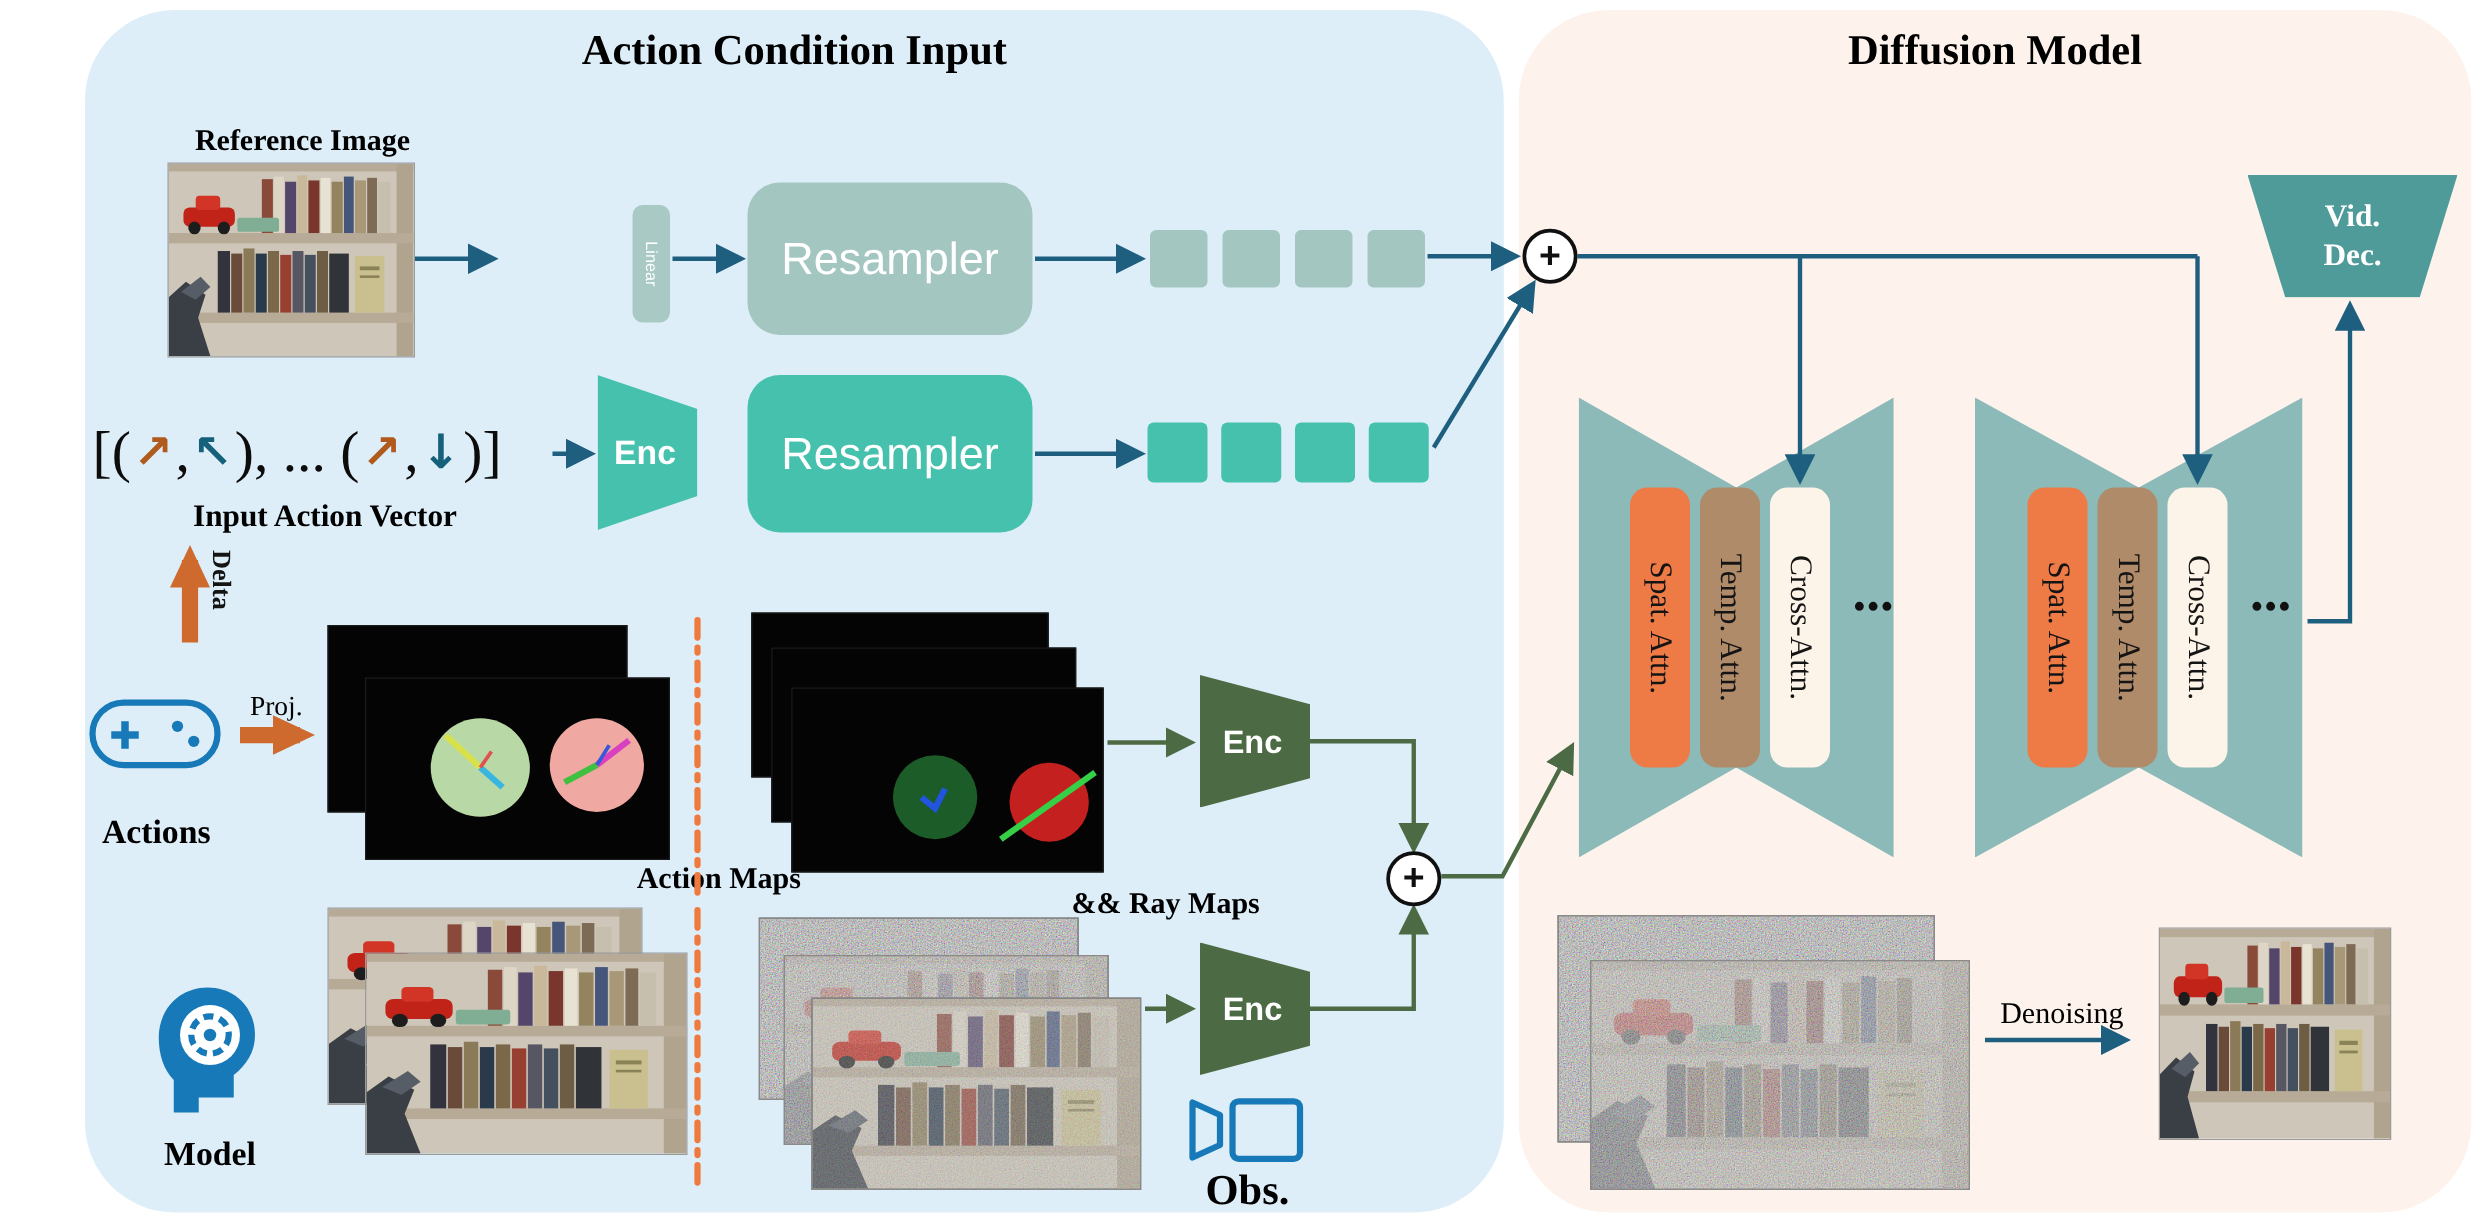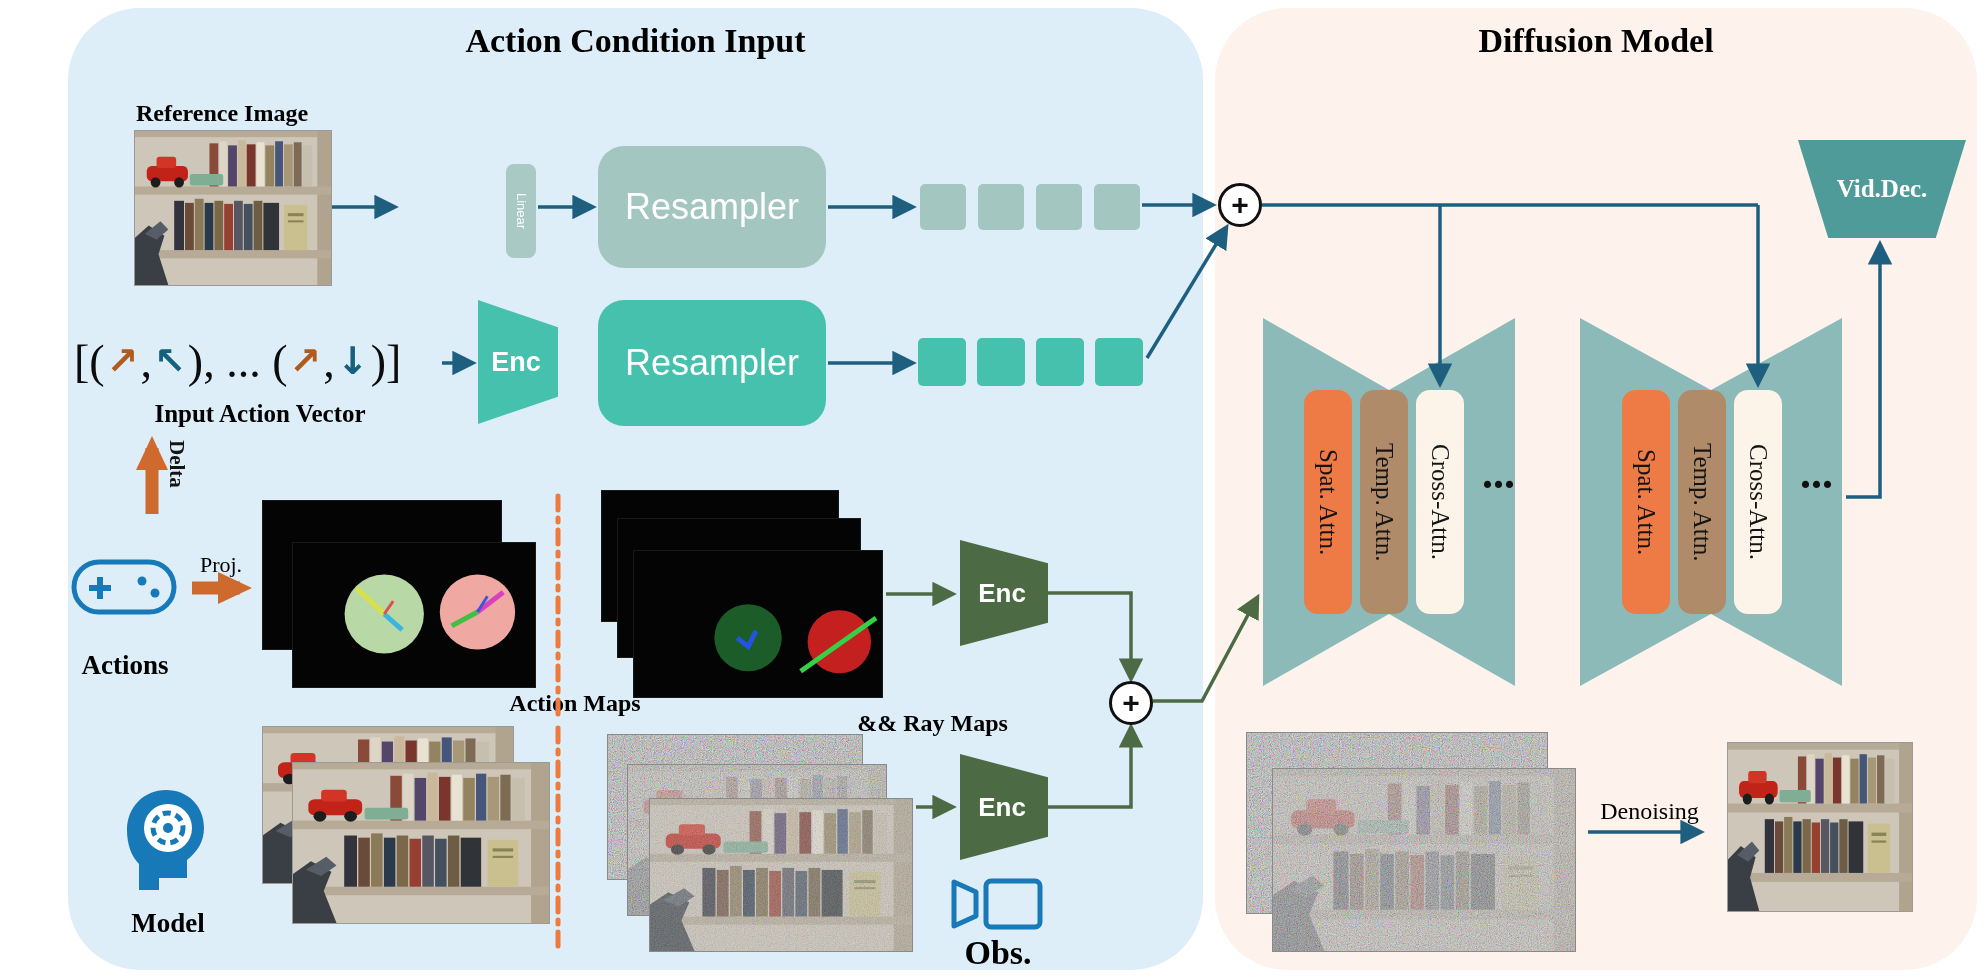--- a/index.html
+++ b/index.html
@@ -93,21 +93,21 @@
       </symbol>
     </defs>
   </svg>
 
   <div class="panel" style="left:68px; top:8px; width:1135px; height:962px; background:#ddeef8;"></div>
   <div class="panel" style="left:1215px; top:8px; width:762px; height:962px; background:#fdf3ec;"></div>
 
   <div class="title" style="left:68px; top:22px; width:1135px;">Action Condition Input</div>
   <div class="title" style="left:1215px; top:22px; width:762px;">Diffusion Model</div>
 
-  <div class="lbl bold" style="left:92px; top:100px; width:260px; font-size:24px;">Reference Image</div>
+  <div class="lbl bold" style="left:112px; top:100px; width:260px; font-size:24px;">Reference Image</div>
   <div class="photo" style="left:134px; top:130px; width:198px; height:156px;">
     <svg viewBox="0 0 200 150" preserveAspectRatio="none">
         <use href="#bookshelf"></use>
       </svg>
   </div>
 
 
   <div class="abs" style="left:506px; top:164px; width:30px; height:94px; background:#a9c9c4; border-radius:8px;
               display:flex; align-items:center; justify-content:center;">
     <span class="vtext sans" style="color:#fff; font-size:13px;">Linear</span>
@@ -275,21 +275,21 @@
   </div>
   <div class="attn-bar" style="left:1678px; top:390px; background:#b08b6a;">
     <span>Temp. Attn.</span>
   </div>
   <div class="attn-bar" style="left:1734px; top:390px; background:#fdf4e9;">
     <span>Cross-Attn.</span>
   </div>
   <div class="ell" style="left:1800px; top:448px;">...</div>
 
   <div class="trap" style="left:1798px; top:140px; width:168px; height:98px; background:#4f9b99; font-size:25px;
-              clip-path:polygon(0% 0%, 100% 0%, 82% 100%, 18% 100%); line-height:1.25;
+              clip-path:polygon(0% 0%, 100% 0%, 82% 100%, 18% 100%); flex-direction:column; line-height:1.25;
               font-family:'Liberation Serif', serif;">
     <span>Vid.</span>
     <span>Dec.</span>
   </div>
 
   <div class="noisebox" style="left:1246px; top:732px; width:302px; height:182px;">
     <svg class="fill">
         <rect width="100%" height="100%" filter="url(#noiseFilter)"></rect>
       </svg>
   </div>

